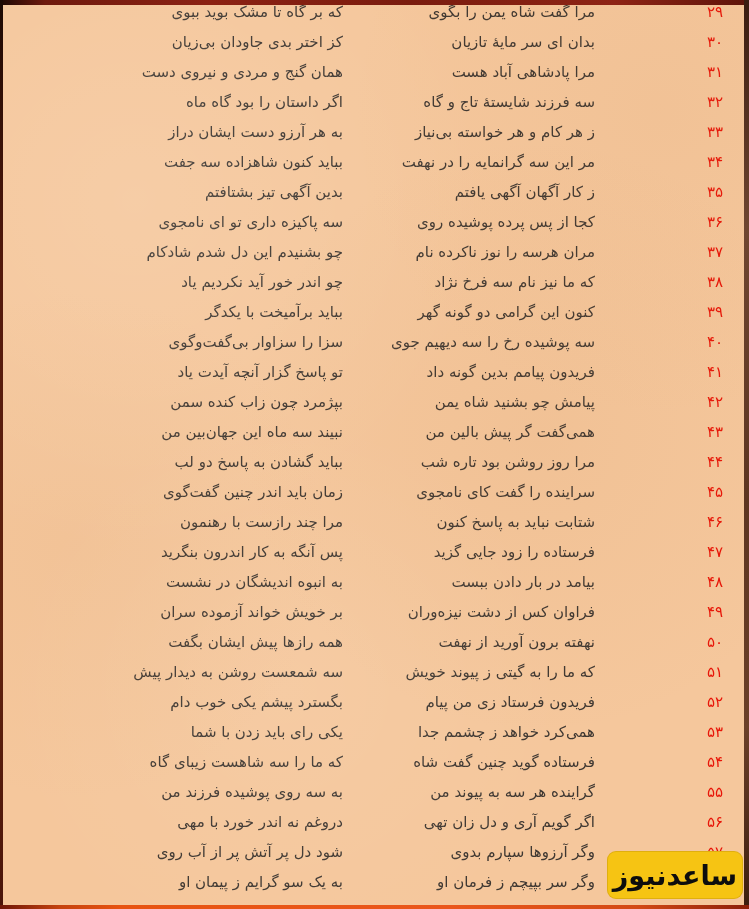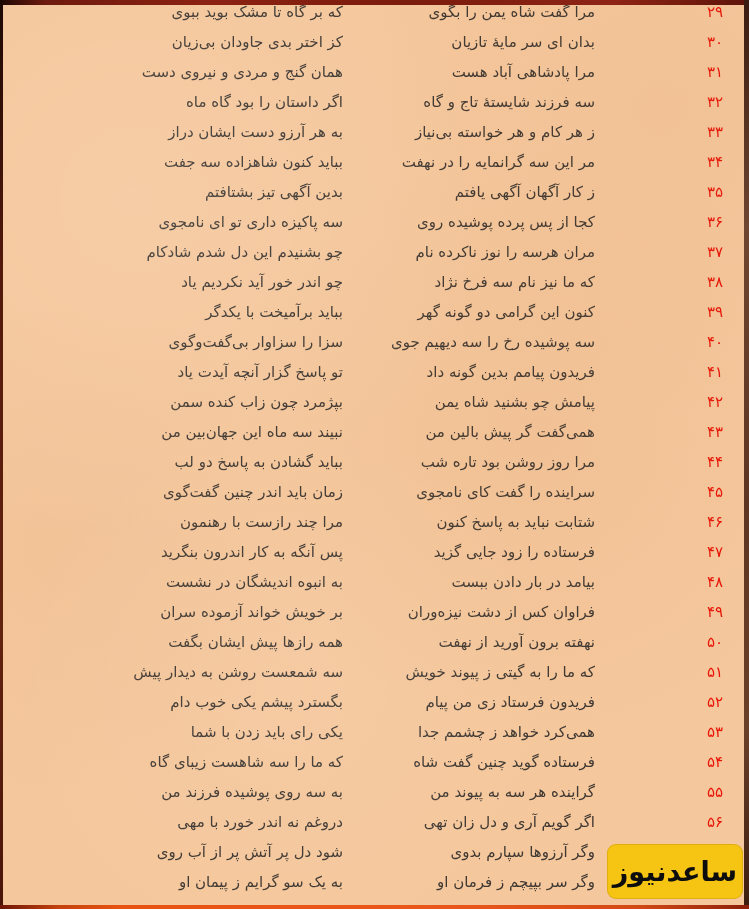--- a/index.html
+++ b/index.html
@@ -28,21 +28,21 @@
   .hemistich-first{
     position:absolute;right:154px;top:0;
     color:#3f3832;font-size:15px;direction:rtl;
   }
   .hemistich-second{
     position:absolute;right:406px;top:0;
     color:#3f3832;font-size:15px;direction:rtl;
   }
   .logo{
     position:absolute;right:6px;bottom:10px;z-index:5;
-    width:136px;height:55px;border-radius:9px;
+    width:136px;height:48px;border-radius:9px;
     background:#f6c413;
     display:flex;align-items:center;justify-content:center;
     box-shadow:0 0 0 1px rgba(160,110,0,.25) inset;
   }
   .logo-text{
     color:#0d0d0d;font-weight:bold;font-size:27px;line-height:1;
     direction:rtl;
   }
   .edge{position:absolute;z-index:6;pointer-events:none;}
   .edge-top{left:0;top:0;width:100%;height:5px;

